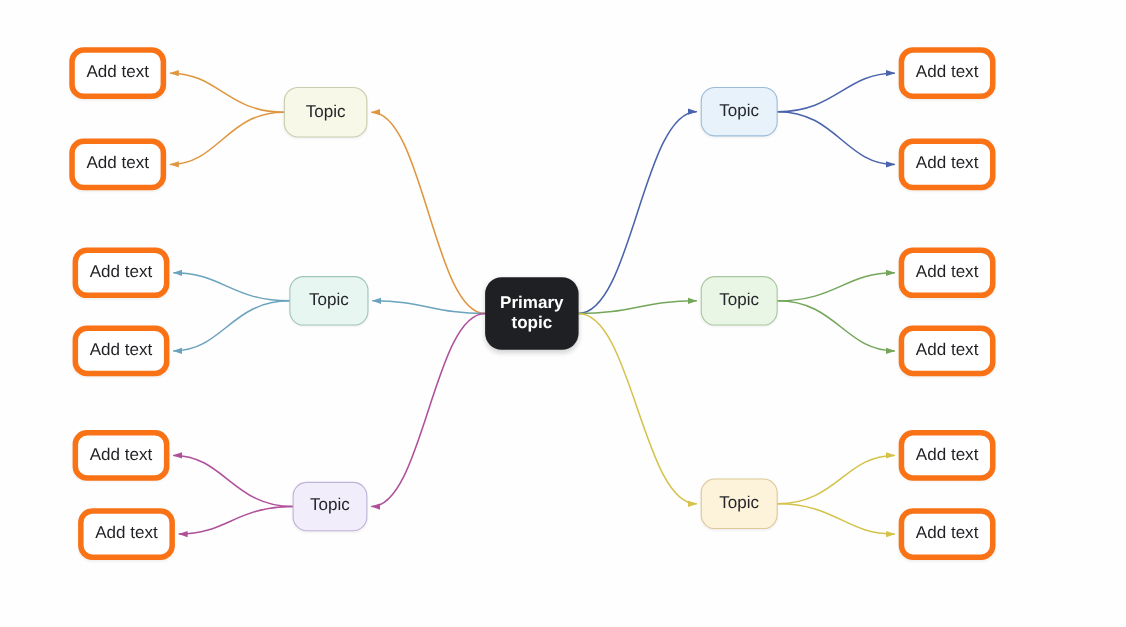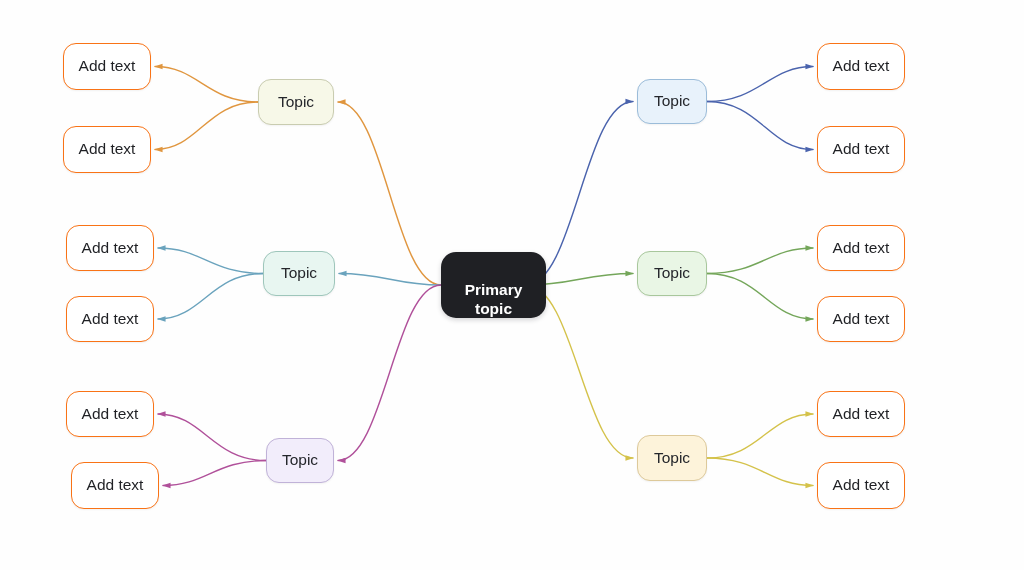--- a/index.html
+++ b/index.html
@@ -27,21 +27,21 @@
     position: absolute;
     box-sizing: border-box;
     display: flex;
     align-items: center;
     justify-content: center;
     text-align: center;
     line-height: 1.18;
   }
   .node-leaf {
     background: #ffffff;
-    border: 1px solid #f97316;
+    border: 5px solid #f97316;
     border-radius: 13px;
     color: #1f2024;
     font-size: 15.5px;
     box-shadow: 0 1px 2px rgba(16,18,26,0.05);
   }
   .node-topic {
     border-radius: 13px;
     font-size: 15.5px;
     color: #24262b;
     border: 1px solid rgba(0,0,0,0.12);
@@ -96,21 +96,21 @@
       <path d="M 707 101.5 C 760 101.5, 768.48 66.5, 813 66.5" fill="none" stroke="#4a63ad" stroke-width="1.4" stroke-linecap="round" marker-end="url(#arrow-3)"></path>
       <path d="M 707 101.5 C 760 101.5, 768.48 149.5, 813 149.5" fill="none" stroke="#4a63ad" stroke-width="1.4" stroke-linecap="round" marker-end="url(#arrow-3)"></path>
       <path d="M 526 285 C 574.15 285, 584.85 273.5, 633 273.5" fill="none" stroke="#74a65a" stroke-width="1.4" stroke-linecap="round" marker-end="url(#arrow-4)"></path>
       <path d="M 707 273.5 C 760 273.5, 768.48 248, 813 248" fill="none" stroke="#74a65a" stroke-width="1.4" stroke-linecap="round" marker-end="url(#arrow-4)"></path>
       <path d="M 707 273.5 C 760 273.5, 768.48 319, 813 319" fill="none" stroke="#74a65a" stroke-width="1.4" stroke-linecap="round" marker-end="url(#arrow-4)"></path>
       <path d="M 526 285 C 574.15 285, 584.85 458, 633 458" fill="none" stroke="#d4c24a" stroke-width="1.4" stroke-linecap="round" marker-end="url(#arrow-5)"></path>
       <path d="M 707 458 C 760 458, 768.48 414, 813 414" fill="none" stroke="#d4c24a" stroke-width="1.4" stroke-linecap="round" marker-end="url(#arrow-5)"></path>
       <path d="M 707 458 C 760 458, 768.48 485.5, 813 485.5" fill="none" stroke="#d4c24a" stroke-width="1.4" stroke-linecap="round" marker-end="url(#arrow-5)"></path>
     </svg>
   <div id="nodes">
-      <div class="node node-primary" style="left: 441px; top: 252px; width: 105px; height: 66px; background: rgb(31, 32, 36); justify-content: flex-end;">
+      <div class="node node-primary" style="left: 441px; top: 252px; width: 85px; height: 66px; background: rgb(31, 32, 36);">
         <span>Primary</span>
         <span>topic</span>
       </div>
       <div class="node node-leaf" style="left: 63px; top: 43px; width: 88px; height: 47px;">
         <span>Add text</span>
       </div>
       <div class="node node-leaf" style="left: 63px; top: 126px; width: 88px; height: 47px;">
         <span>Add text</span>
       </div>
       <div class="node node-topic" style="left: 258px; top: 79px; width: 76px; height: 46px; background: rgb(247, 248, 232); border-color: rgb(201, 204, 176);">

